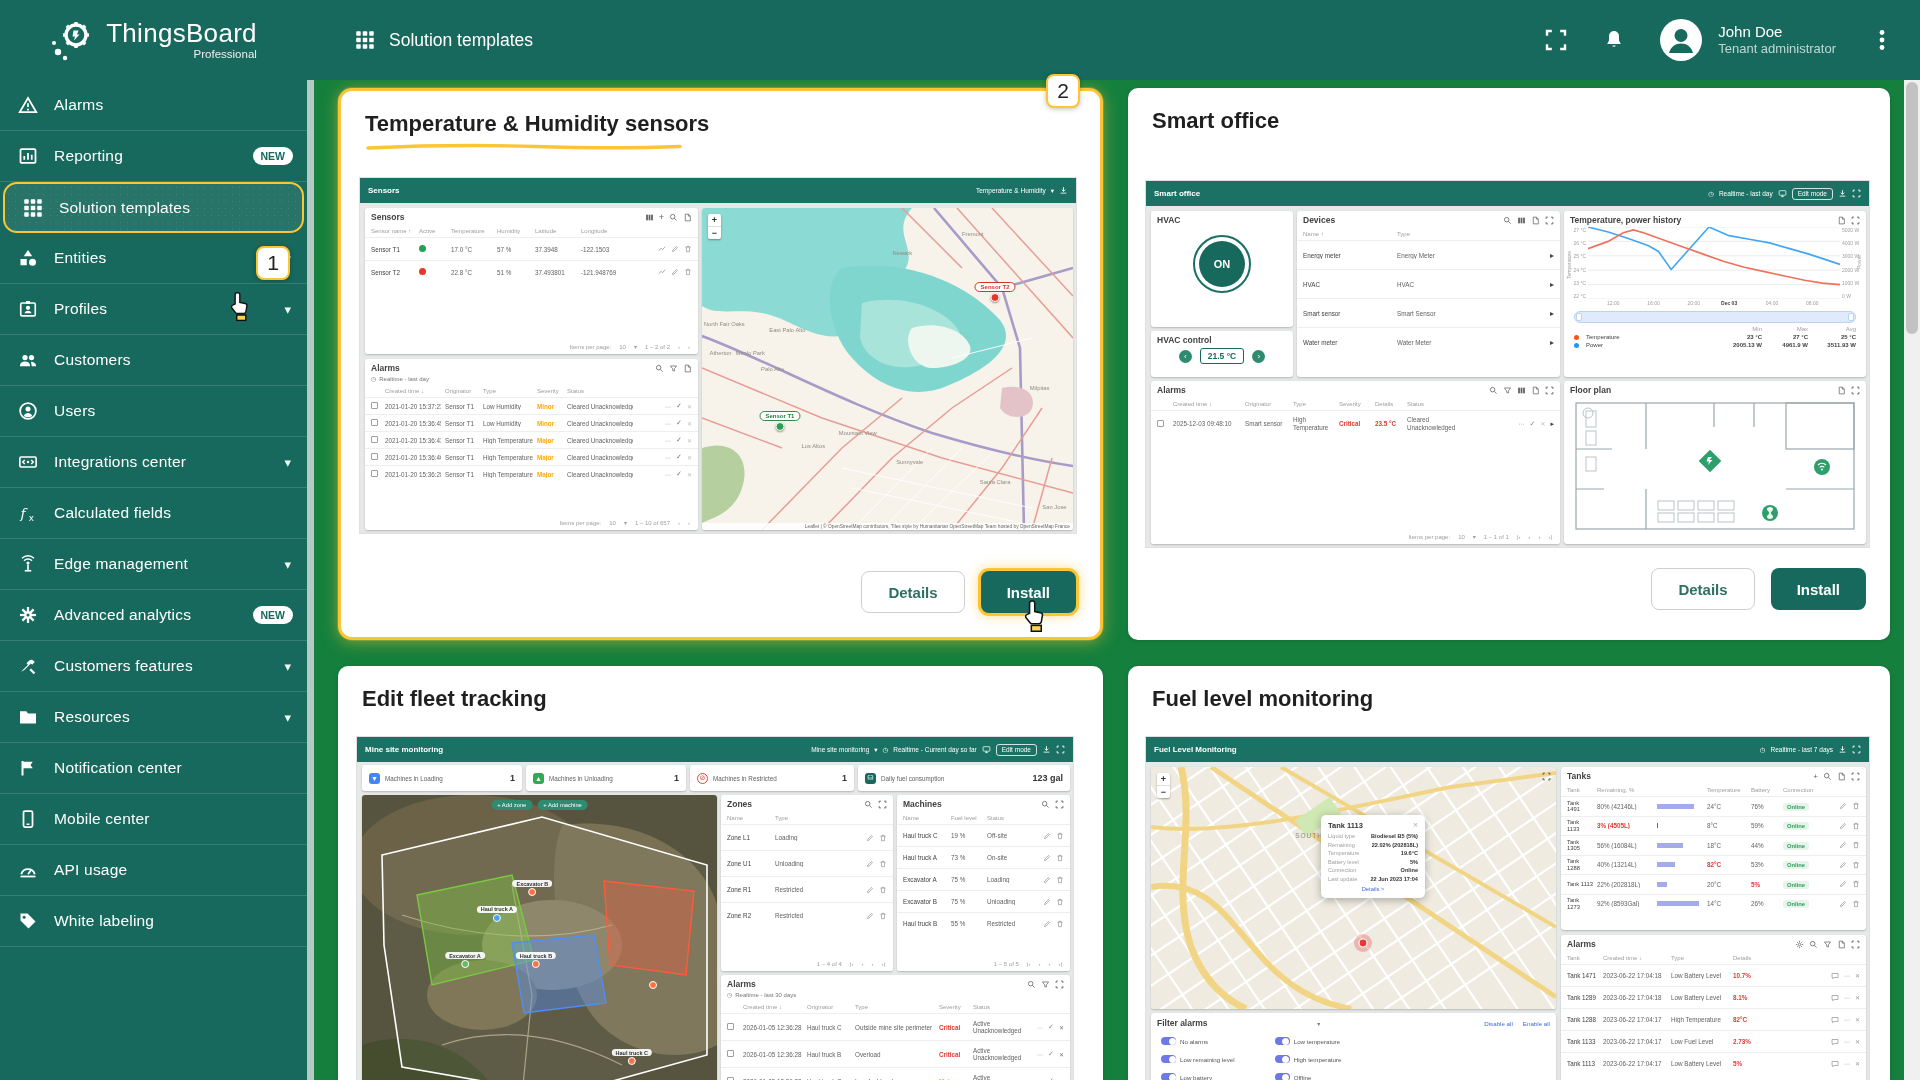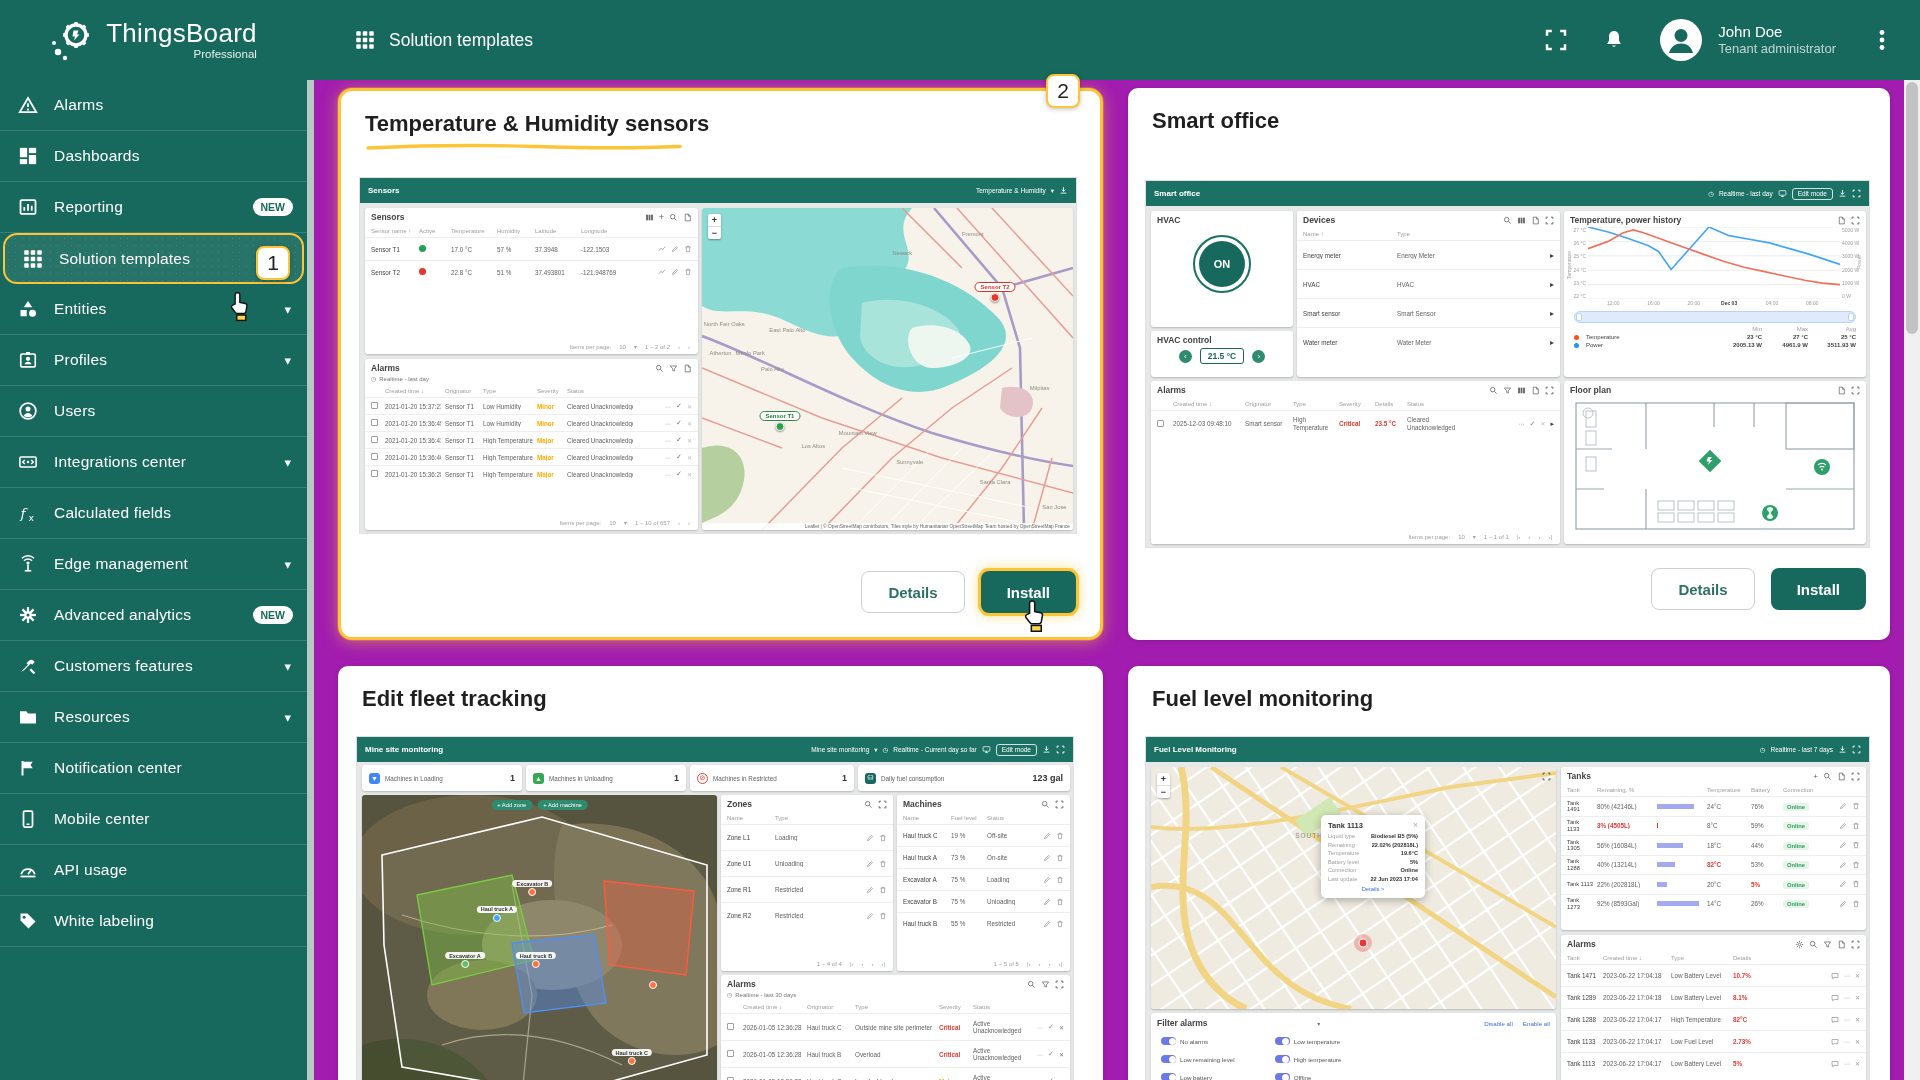--- a/index.html
+++ b/index.html
@@ -23,21 +23,21 @@
   .nav-item{height:51px;display:flex;align-items:center;color:#fff;border-bottom:1px solid rgba(255,255,255,.14);cursor:pointer;position:relative}
   .nico{width:20px;height:20px;margin:0 16px 0 18px;flex:0 0 auto;color:#fff}
   .nlabel{font-size:15.5px;font-weight:500;letter-spacing:.2px;flex:1;white-space:nowrap}
   .pill{background:#fff;color:#17695d;font-size:10.5px;font-weight:700;border-radius:10px;padding:3px 8px;margin-right:14px}
   .pill:empty{display:none}
   .chev{font-size:13px;margin-right:16px;opacity:.95}
   .chev:empty{display:none}
   .nav-item.active{border:2.5px solid #fdc435;border-radius:14px;margin:0 3px;background:rgba(255,255,255,.08);background-image:radial-gradient(rgba(255,255,255,.13) .8px,transparent .95px);background-size:7px 7px;border-bottom:2.5px solid #fdc435}
   #sb-scroll{position:absolute;left:307px;top:80px;width:7px;height:1000px;background:#b7c9c4;z-index:14}
   
-  #main{position:absolute;left:314px;top:80px;width:1590px;height:1000px;background:#a21caf;overflow:hidden}
+  #main{position:absolute;left:314px;top:80px;width:1590px;height:1000px;background:#15803d;overflow:hidden}
   .card{position:absolute;background:#fff;border-radius:10px;box-shadow:0 1px 4px rgba(0,0,0,.16)}
   .card.hl{border:3px solid #fdc435;border-radius:14px;box-shadow:0 0 0 1px rgba(253,196,53,.25),0 2px 16px rgba(253,196,53,.5)}
   .ctitle{position:absolute;left:24px;top:20px;font-size:22px;font-weight:700;color:#1f1f1f}
   .cunder{position:absolute;left:24px;top:52px}
   .btnrow{position:absolute;right:24px;display:flex;gap:16px}
   .btn{height:42px;padding:0 26px;border-radius:8px;font-size:15px;font-weight:600;display:flex;align-items:center;cursor:pointer}
   .btn.ghost{background:#fff;border:1px solid #cfcfcf;color:#2d7164}
   .btn.solid{background:#17695d;color:#fff;box-shadow:0 0 0 3px #fdc435,0 0 12px 3px rgba(253,196,53,.55)}
   
   .thumb{position:absolute;background:#e7e9e9;border:1px solid #e0e0e0;overflow:hidden;font-family:"Liberation Sans",sans-serif}
@@ -271,31 +271,20 @@
   <div class="nav-item">
       <svg class="nico" viewBox="0 0 16 16">
         <path d="M8 2.4 14.6 13.6H1.4z" fill="none" stroke="currentColor" stroke-width="1.4"></path>
         <line x1="8" y1="6.6" x2="8" y2="9.6" stroke="currentColor" stroke-width="1.4"></line>
         <circle cx="8" cy="11.6" r=".9" fill="currentColor"></circle>
       </svg>
       <span class="nlabel">Alarms</span>
     </div>
   <div class="nav-item">
       <svg class="nico" viewBox="0 0 16 16">
-        <g fill="currentColor">
-          <rect x="1.5" y="1.5" width="5.8" height="7.5"></rect>
-          <rect x="8.7" y="1.5" width="5.8" height="4.2"></rect>
-          <rect x="8.7" y="7.2" width="5.8" height="7.3"></rect>
-          <rect x="1.5" y="10.5" width="5.8" height="4"></rect>
-        </g>
-      </svg>
-      <span class="nlabel">Dashboards</span>
-    </div>
-  <div class="nav-item">
-      <svg class="nico" viewBox="0 0 16 16">
         <rect x="2" y="2.5" width="12" height="11" rx="1" fill="none" stroke="currentColor" stroke-width="1.4"></rect>
         <g stroke="currentColor" stroke-width="1.4">
           <line x1="5" y1="11" x2="5" y2="8"></line>
           <line x1="8" y1="11" x2="8" y2="5.5"></line>
           <line x1="11" y1="11" x2="11" y2="7"></line>
         </g>
       </svg>
       <span class="nlabel">Reporting</span>
       <span class="pill">NEW</span>
     </div>
@@ -316,20 +305,29 @@
     </div>
   <div class="nav-item">
       <svg class="nico" viewBox="0 0 16 16">
         <rect x="2.2" y="3.2" width="11.6" height="10.3" rx="1" fill="none" stroke="currentColor" stroke-width="1.3"></rect>
         <rect x="6.4" y="1.6" width="3.2" height="2.4" fill="currentColor"></rect>
         <circle cx="8" cy="7" r="1.7" fill="currentColor"></circle>
         <path d="M5.2 11.3c.5-1.4 1.6-2 2.8-2s2.3.6 2.8 2z" fill="currentColor"></path>
       </svg>
       <span class="nlabel">Profiles</span>
       <span class="chev">▾</span>
+    </div>
+  <div class="nav-item">
+      <svg class="nico" viewBox="0 0 16 16">
+        <circle cx="5.6" cy="6" r="2.1" fill="currentColor"></circle>
+        <circle cx="10.8" cy="6" r="2.1" fill="currentColor"></circle>
+        <path d="M1.6 12.4c0-2 1.8-3.2 4-3.2s4 1.2 4 3.2v.6h-8z" fill="currentColor"></path>
+        <path d="M10.4 9.3c2.2.1 4 1.3 4 3.1v.6h-3.4z" fill="currentColor"></path>
+      </svg>
+      <span class="nlabel">Customers</span>
     </div>
   <div class="nav-item">
       <svg class="nico" viewBox="0 0 16 16">
         <circle cx="8" cy="8" r="6.3" fill="none" stroke="currentColor" stroke-width="1.4"></circle>
         <circle cx="8" cy="6.4" r="2" fill="currentColor"></circle>
         <path d="M4.6 11.9c.8-1.6 2-2.3 3.4-2.3s2.6.7 3.4 2.3a6.3 6.3 0 0 1-6.8 0z" fill="currentColor"></path>
       </svg>
       <span class="nlabel">Users</span>
     </div>
   <div class="nav-item">

